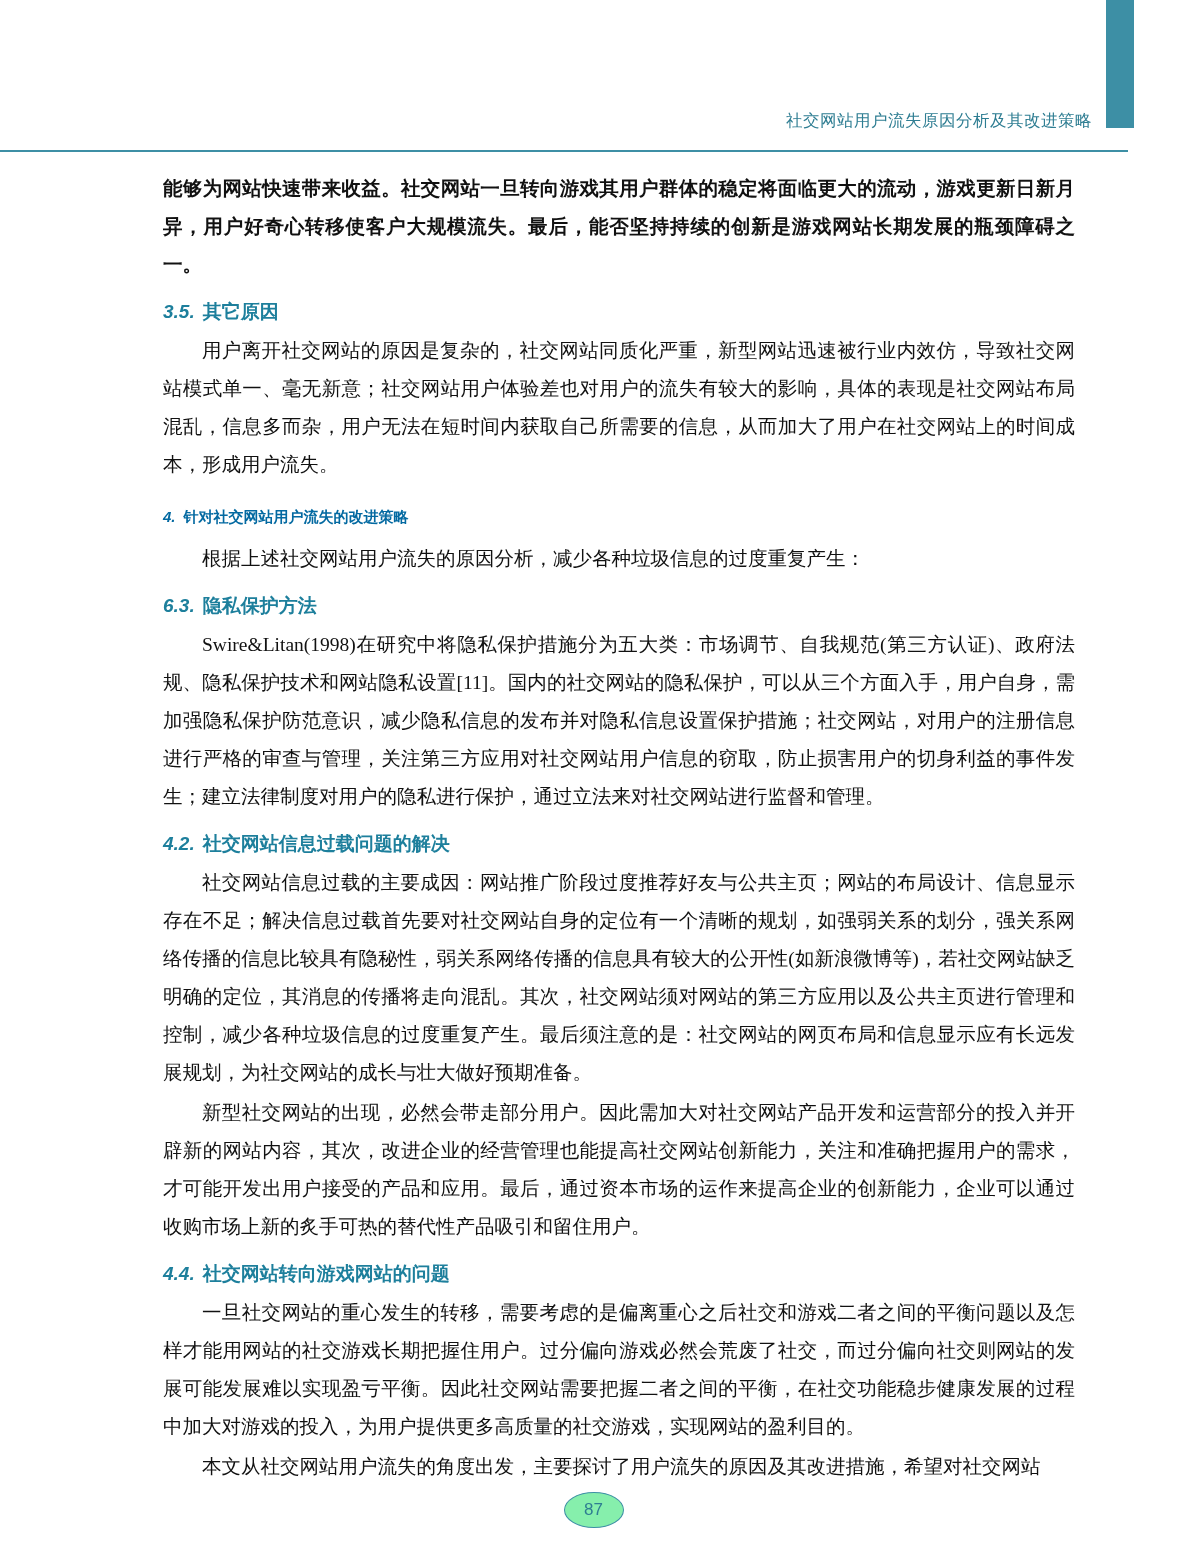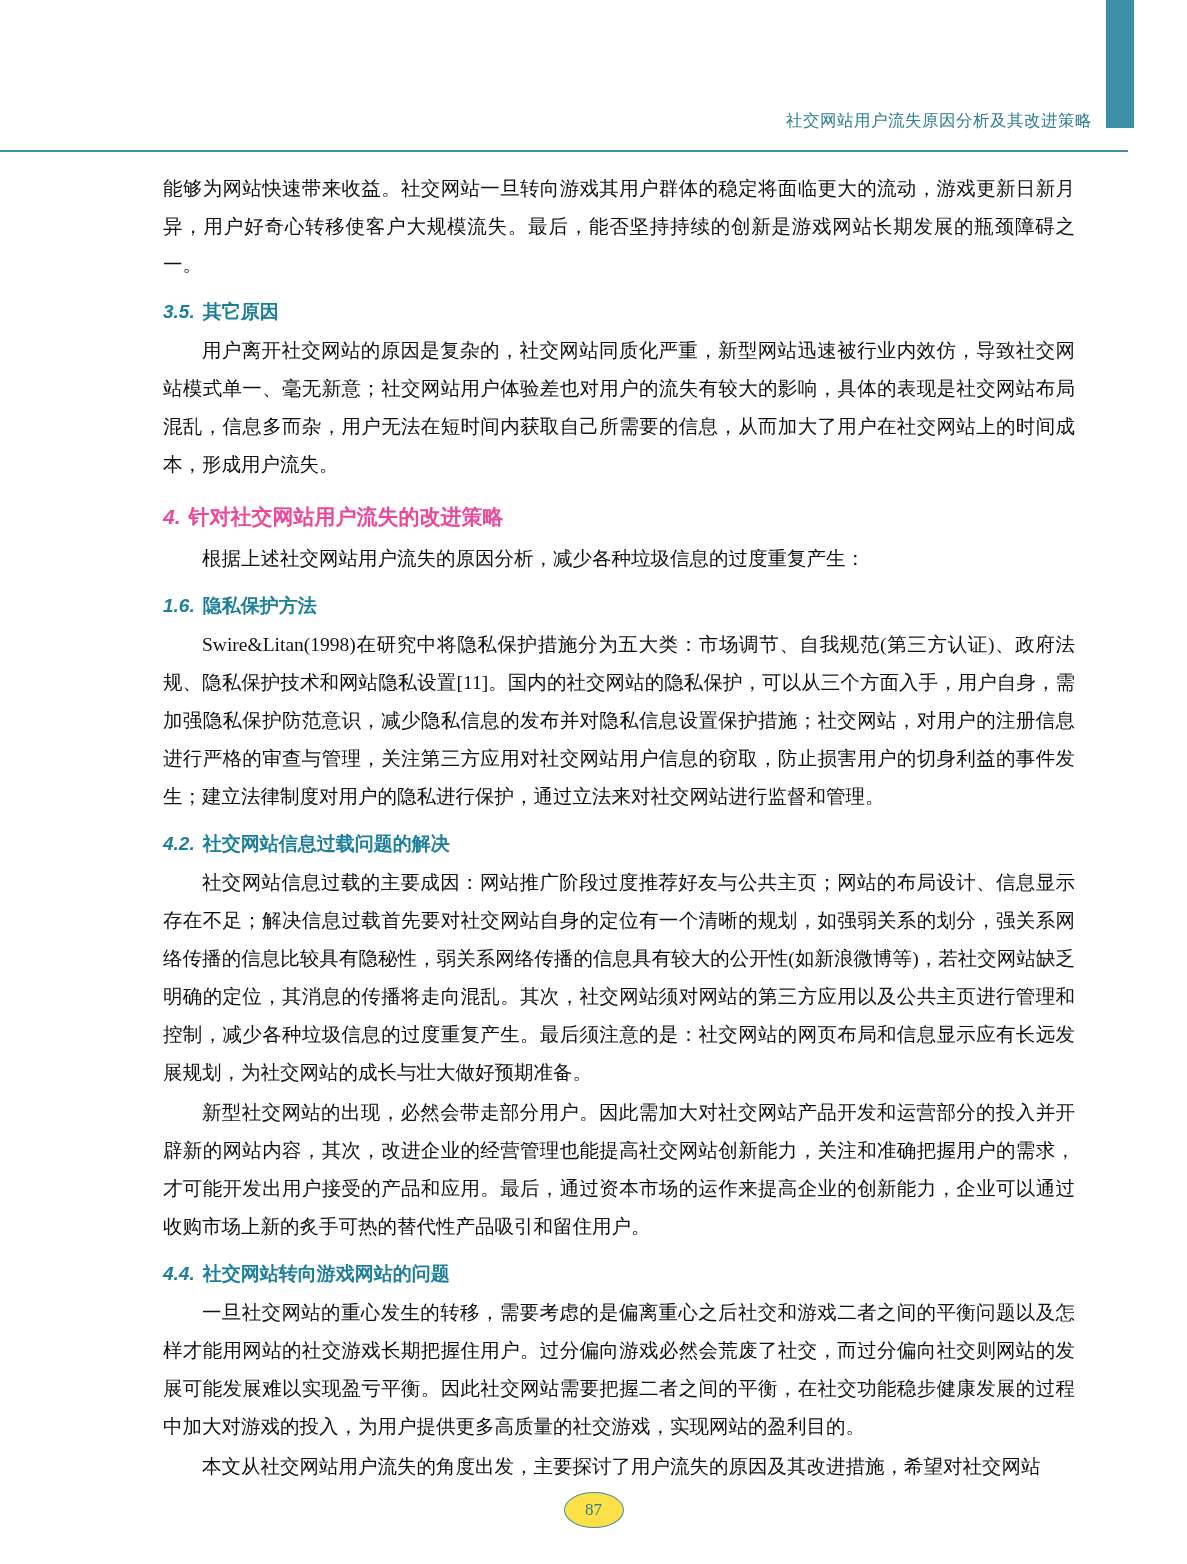--- a/index.html
+++ b/index.html
@@ -61,28 +61,29 @@
     margin: 0 0 2px 0;
     font-size: 19.5px;
     line-height: 38px;
     color: #111111;
     text-align: justify;
     text-justify: inter-ideograph;
     text-indent: 2em;
   }
   p.body.noindent {
     text-indent: 0;
+    font-weight: bold;
   }
 
   h2.section {
     margin: 16px 0 6px 0;
     font-family: "Liberation Sans", "DejaVu Sans", sans-serif;
-    font-size: 21px;
+    font-size: 15px;
     font-weight: bold;
-    color: #ec4899;
+    color: #0369a1;
     line-height: 34px;
   }
   h3.subsection {
     margin: 12px 0 4px 0;
     font-family: "Liberation Sans", "DejaVu Sans", sans-serif;
     font-size: 19px;
     font-weight: bold;
     color: #1d7f9c;
     line-height: 32px;
   }
@@ -96,26 +97,26 @@
   .page-number {
     position: absolute;
     left: 50%;
     transform: translateX(-50%);
     bottom: 36px;
     width: 58px;
     height: 34px;
     border: 1.5px solid #3d8fa5;
     border-radius: 50%;
     color: #2e7d92;
-    font-family: Liberation Serif, serif;
+    font-family: Liberation Sans, sans-serif;
     font-size: 17px;
     display: flex;
     align-items: center;
     justify-content: center;
-    background: #fde047;
+    background: #86efac;
   }
 </style>
 </head>
 <body>
 
 <div class="page">
 
   <div class="header-bar"></div>
   <div class="header-rule"></div>
   <div class="header-title">社交网站用户流失原因分析及其改进策略</div>
@@ -128,21 +129,21 @@
       <span class="num">3.5.</span><span>其它原因</span>
     </h3>
     <p class="body">用户离开社交网站的原因是复杂的，社交网站同质化严重，新型网站迅速被行业内效仿，导致社交网站模式单一、毫无新意；社交网站用户体验差也对用户的流失有较大的影响，具体的表现是社交网站布局混乱，信息多而杂，用户无法在短时间内获取自己所需要的信息，从而加大了用户在社交网站上的时间成本，形成用户流失。</p>
 
     <h2 class="section">
       <span class="num">4.</span><span>针对社交网站用户流失的改进策略</span>
     </h2>
     <p class="body">根据上述社交网站用户流失的原因分析，减少各种垃圾信息的过度重复产生：</p>
 
     <h3 class="subsection">
-      <span class="num">1.6.</span><span>隐私保护方法</span>
+      <span class="num">6.3.</span><span>隐私保护方法</span>
     </h3>
     <p class="body">Swire&amp;Litan(1998)在研究中将隐私保护措施分为五大类：市场调节、自我规范(第三方认证)、政府法规、隐私保护技术和网站隐私设置[11]。国内的社交网站的隐私保护，可以从三个方面入手，用户自身，需加强隐私保护防范意识，减少隐私信息的发布并对隐私信息设置保护措施；社交网站，对用户的注册信息进行严格的审查与管理，关注第三方应用对社交网站用户信息的窃取，防止损害用户的切身利益的事件发生；建立法律制度对用户的隐私进行保护，通过立法来对社交网站进行监督和管理。</p>
 
     <h3 class="subsection">
       <span class="num">4.2.</span><span>社交网站信息过载问题的解决</span>
     </h3>
     <p class="body">社交网站信息过载的主要成因：网站推广阶段过度推荐好友与公共主页；网站的布局设计、信息显示存在不足；解决信息过载首先要对社交网站自身的定位有一个清晰的规划，如强弱关系的划分，强关系网络传播的信息比较具有隐秘性，弱关系网络传播的信息具有较大的公开性(如新浪微博等)，若社交网站缺乏明确的定位，其消息的传播将走向混乱。其次，社交网站须对网站的第三方应用以及公共主页进行管理和控制，减少各种垃圾信息的过度重复产生。最后须注意的是：社交网站的网页布局和信息显示应有长远发展规划，为社交网站的成长与壮大做好预期准备。</p>
 
     <p class="body">新型社交网站的出现，必然会带走部分用户。因此需加大对社交网站产品开发和运营部分的投入并开辟新的网站内容，其次，改进企业的经营管理也能提高社交网站创新能力，关注和准确把握用户的需求，才可能开发出用户接受的产品和应用。最后，通过资本市场的运作来提高企业的创新能力，企业可以通过收购市场上新的炙手可热的替代性产品吸引和留住用户。</p>
 

